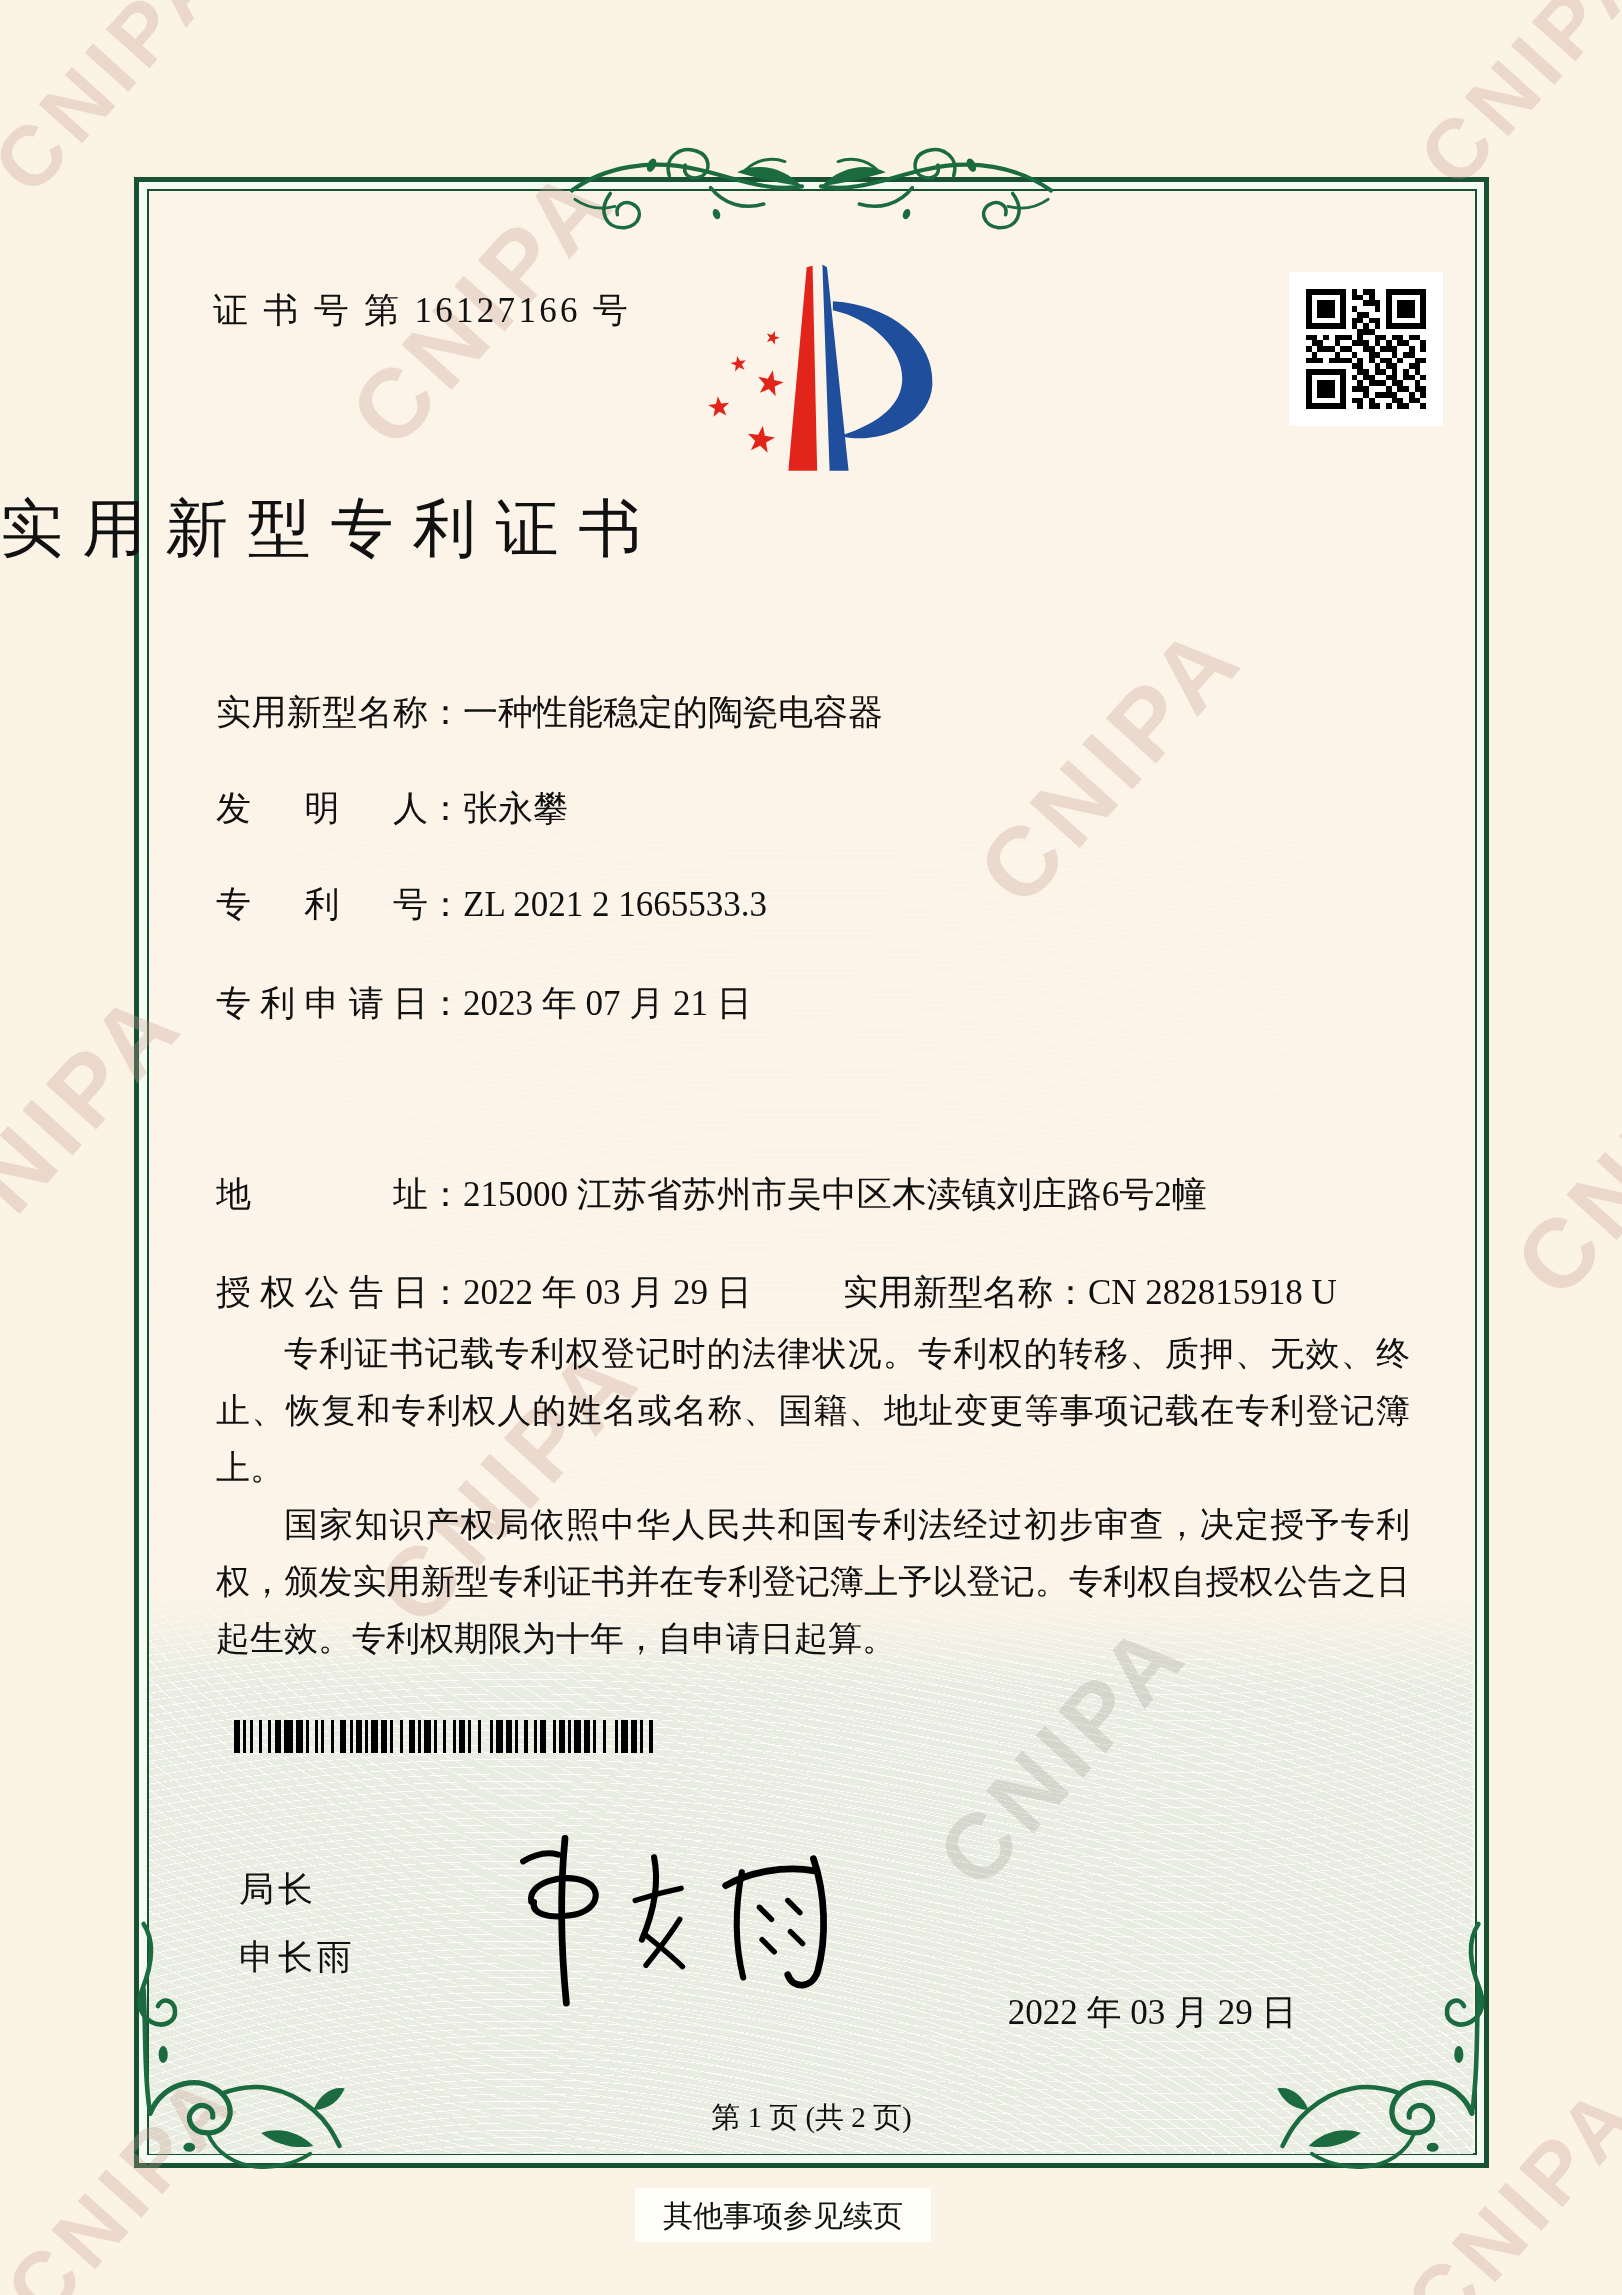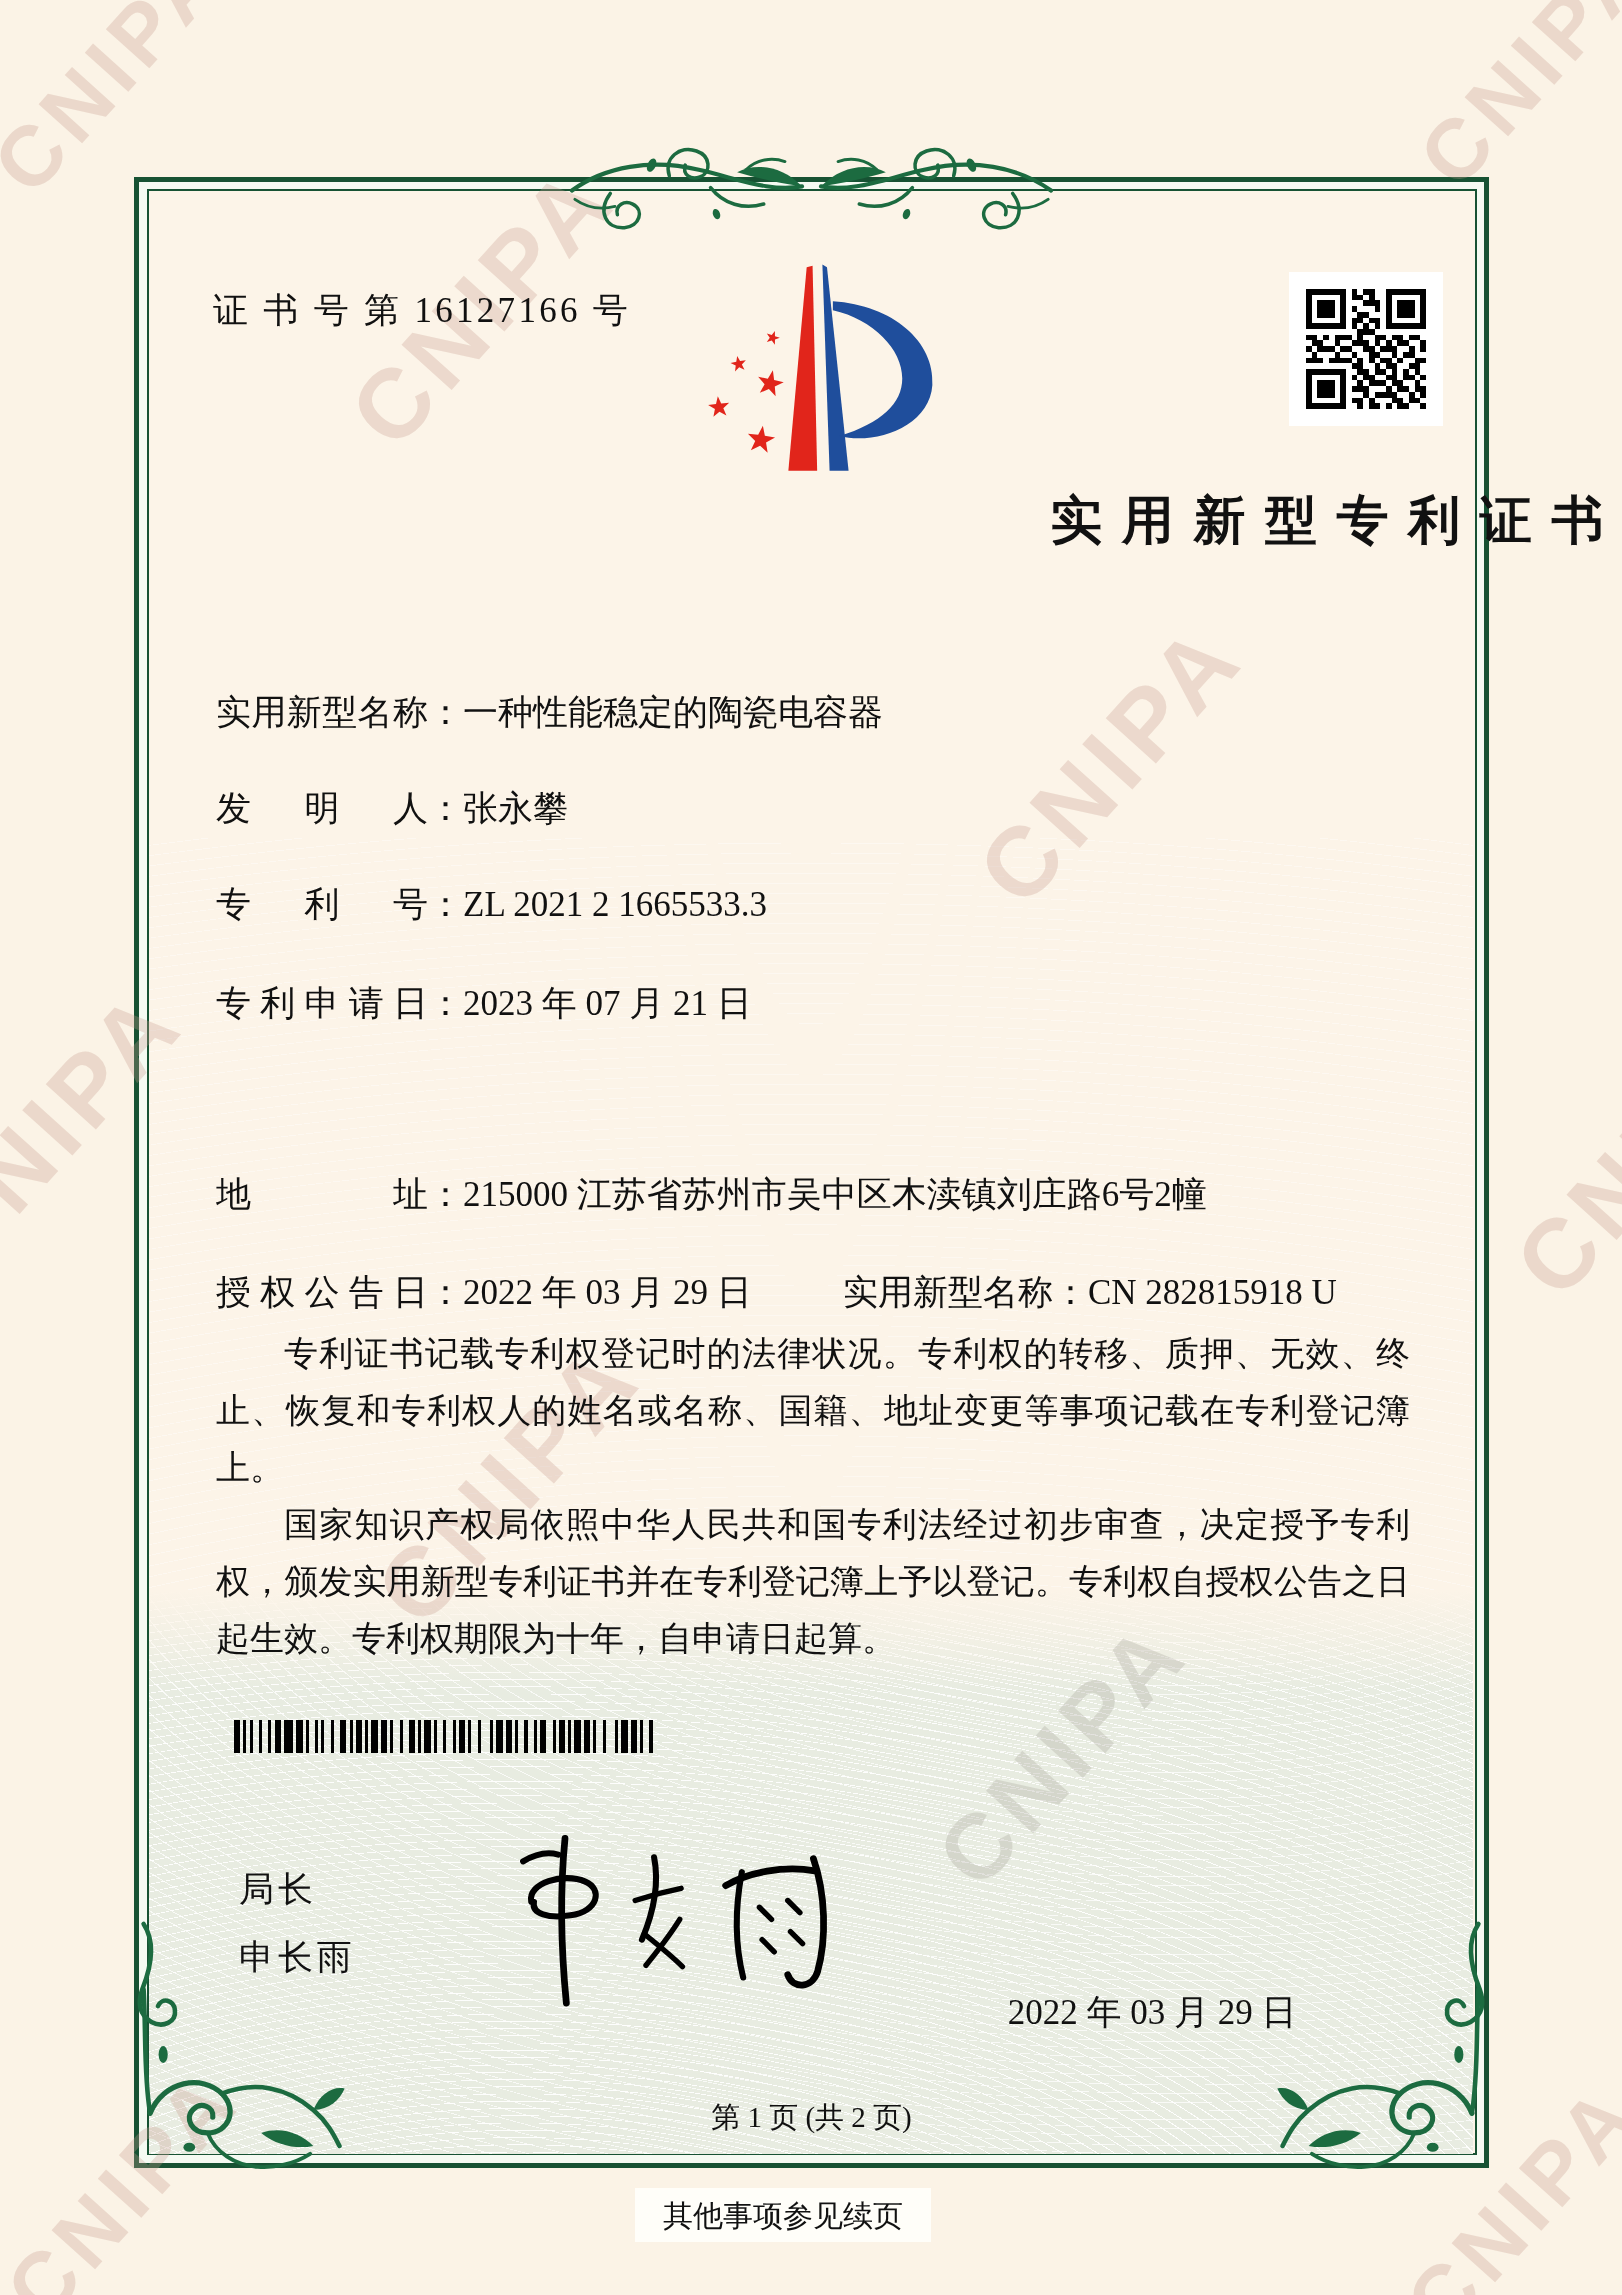--- a/index.html
+++ b/index.html
@@ -23,21 +23,21 @@
       #e8ece1;}
 
   
   .wm{position:absolute;z-index:2;font-family:"Liberation Sans","DejaVu Sans",sans-serif;
       font-weight:700;color:rgba(199,154,144,.30);letter-spacing:7.9px;
       transform:rotate(-48deg);white-space:nowrap;}
 
   
   .ct{position:absolute;z-index:5;}
   .cert-no{left:213px;top:287px;font-size:35px;letter-spacing:3.3px;}
-  .title{left:0;top:486px;width:100%;text-align:right;font-size:52px;font-weight:700;letter-spacing:19.6px;}
+  .title{left:0;top:486px;width:100%;text-align:left;font-size:63px;font-weight:400;letter-spacing:19.6px;}
   .row{left:216px;height:41px;font-size:35px;white-space:nowrap;}
   .lab{display:inline-block;width:212px;text-align:justify;text-align-last:justify;}
   .row .col2{position:absolute;left:627px;top:0;white-space:nowrap;}
   .body-text{left:216px;top:1325px;width:1194px;font-size:34px;line-height:57px;
              text-align:justify;}
   .body-text p{margin:0;text-indent:2em;}
   .officer{left:239px;font-size:35px;letter-spacing:3.9px;}
   .sign-date{left:982px;top:1989px;width:340px;text-align:center;font-size:35px;}
   .page-no{left:0;top:2098px;width:100%;text-align:center;font-size:29px;}
   .footer-strip{position:absolute;left:635px;top:2188px;width:296px;height:54px;background:#fffef9;z-index:3;}

